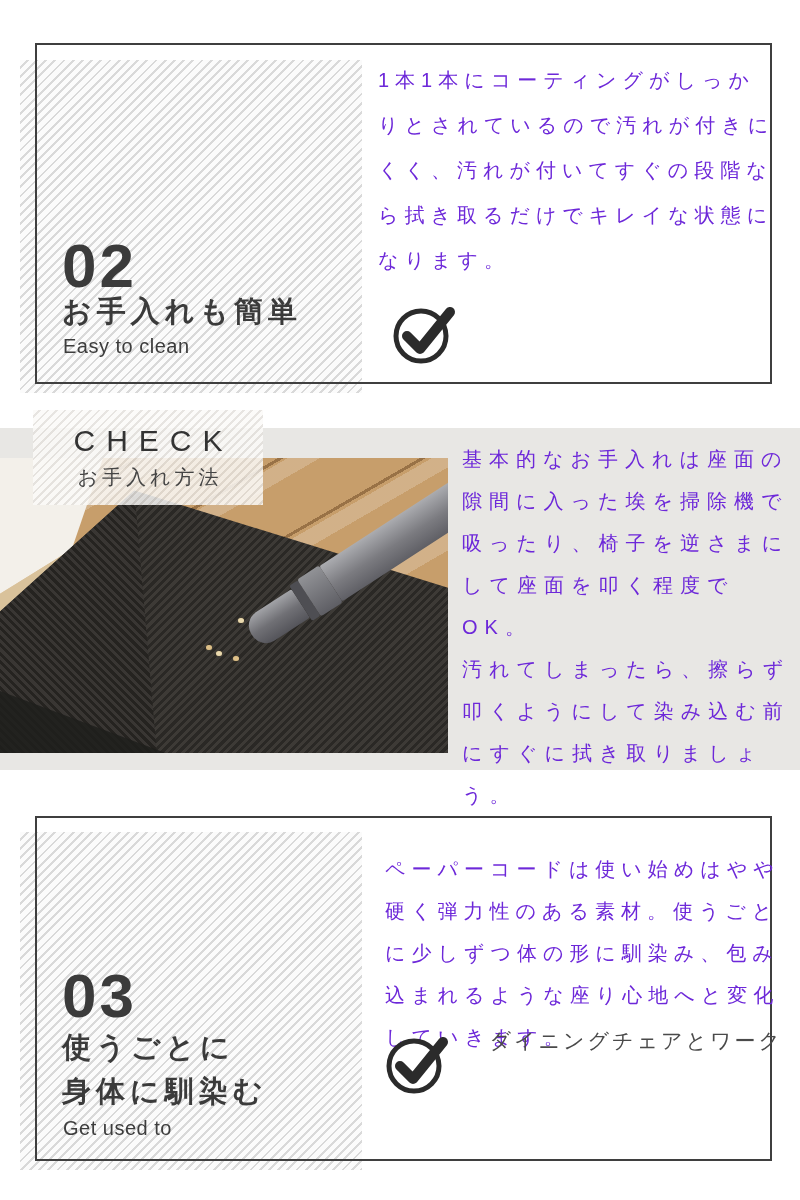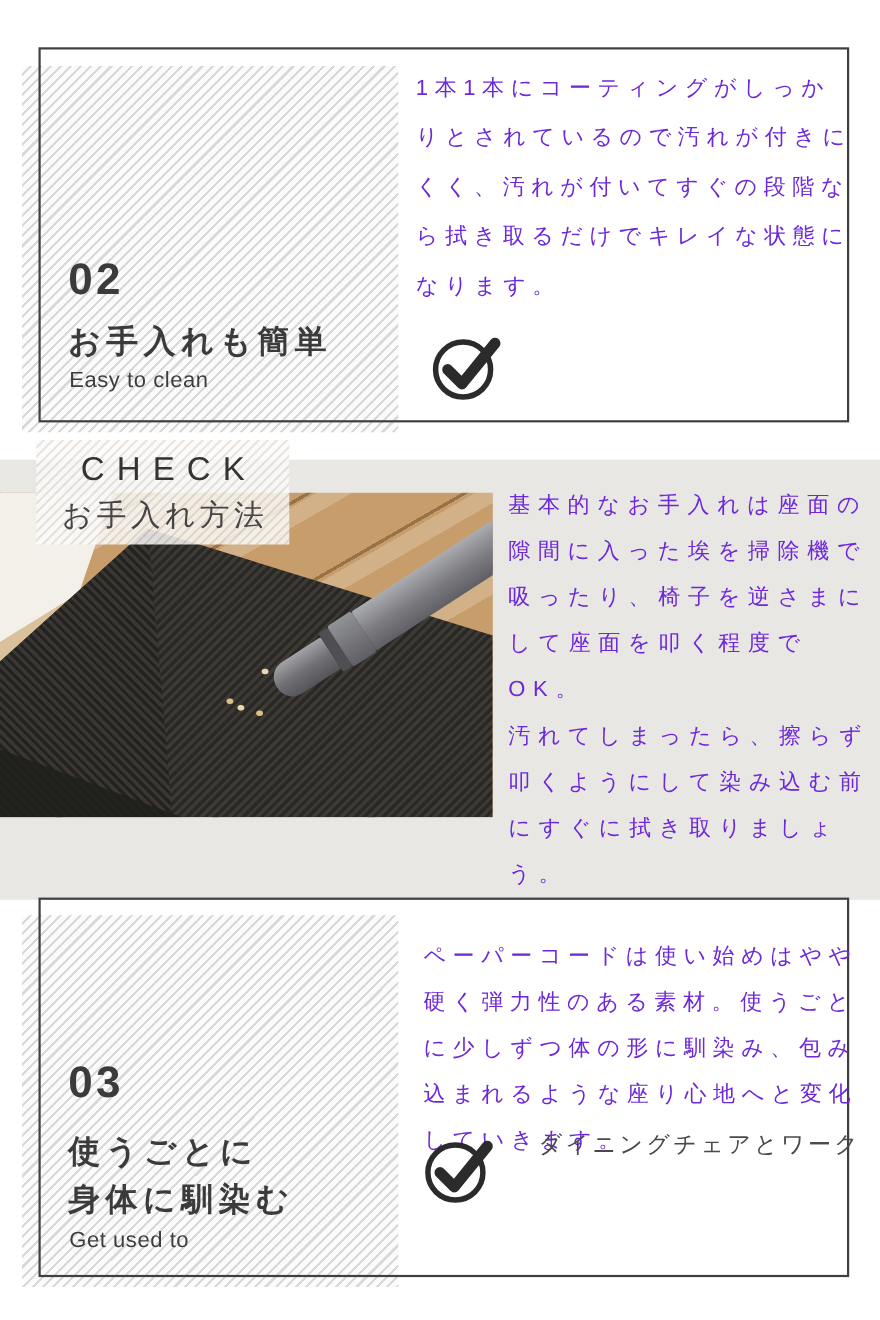--- a/index.html
+++ b/index.html
@@ -15,36 +15,36 @@
   .frame1 { left:35px; top:43px; width:737px; height:341px; }
   .frame3 { left:35px; top:816px; width:737px; height:345px; }
 
   .stripes {
     position:absolute; z-index:1;
     background:repeating-linear-gradient(135deg,#fbfbfb 0 4.5px,#d9d9d9 4.5px 6.5px);
   }
   .stripes1 { left:20px; top:60px;  width:342px; height:333px; }
   .stripes3 { left:20px; top:832px; width:342px; height:338px; }
 
-  .sec-number { position:absolute; z-index:4; font-size:40px; font-weight:700; color:#3b3b3b; letter-spacing:3px; line-height:1.1; }
+  .sec-number { position:absolute; z-index:4; font-size:62px; font-weight:700; color:#3b3b3b; letter-spacing:3px; line-height:1.1; }
   .sec-title  { position:absolute; z-index:4; font-size:29px; font-weight:700; color:#3b3b3b; letter-spacing:5px; line-height:1.2;text-align:center; }
   .sec-sub    { position:absolute; z-index:4; font-size:20px; font-weight:400; color:#3d3d3d; letter-spacing:0.5px; }
 
   .para { position:absolute; z-index:4; white-space:pre-line; color:#6d28d9; }
   .para-02 { left:378px; top:58px;  width:400px; font-size:20px; line-height:45px; letter-spacing:6px; }
   .para-ck { left:462px; top:438px; width:336px; font-size:20px; line-height:42px; letter-spacing:7px; }
   .para-03 { left:385px; top:848px; width:404px; font-size:20px; line-height:42px; letter-spacing:6px; }
 
   .check-row { position:absolute; z-index:4; }
   .check-ic { position:absolute; left:0; top:0; }
   .check-tx { position:absolute; left:68px; top:-8px; width:330px; font-size:21px; line-height:46px; letter-spacing:3px; color:#4a4a4a; white-space:nowrap; }
   .hl { background:#f7e73a; padding:3px 1px; }
 
   
-  .band { position:absolute; left:0; top:418px; width:800px; height:400px; background:#e8e7e4; z-index:0; }
+  .band { position:absolute; left:0; top:428px; width:800px; height:342px; background:#e8e7e4; z-index:0; }
 
   .photo { position:absolute; left:0; top:30px; width:448px; height:295px; overflow:hidden;
     background-color:#c79e6b;
     background-image:
       radial-gradient(circle at 6% 60%, rgba(255,245,225,0.55) 0 40px, rgba(255,245,225,0) 110px),
       repeating-linear-gradient(150deg, rgba(255,255,255,0.20) 0 16px, rgba(255,255,255,0) 16px 72px),
       repeating-linear-gradient(150deg, rgba(0,0,0,0) 0 68px, rgba(128,90,50,0.65) 68px 71px);
   }
   .wall { position:absolute; left:0; top:0; width:448px; height:295px;
     clip-path:polygon(0 0, 23% 0, 16% 31%, 0 46%); background:#f3f0ea; }
@@ -68,21 +68,21 @@
   .vac-ring  { width:10px; height:42px; background:#4e4e53; border-radius:2px; }
   .vac-collar{ width:26px; height:44px; border-radius:3px;
     background:linear-gradient(to bottom,#919296,#5e5e64); }
   .vac-tube  { flex:1; height:42px; border-radius:2px;
     background:linear-gradient(to bottom,#abacb0,#7b7b80 55%,#5f5f65); }
 
   .overlay { position:absolute; left:33px; top:-18px; width:230px; height:95px; z-index:5;
     background:repeating-linear-gradient(135deg, rgba(251,250,248,0.85) 0 4px, rgba(227,224,220,0.85) 4px 6px);
     display:flex; flex-direction:column; align-items:center; justify-content:center; }
   .ov-title { font-size:30px; font-weight:500; letter-spacing:11px; color:#333333; text-indent:11px; }
-  .ov-sub   { font-size:27px; letter-spacing:4px; color:#454545; margin-top:6px; text-indent:4px; }
+  .ov-sub   { font-size:20px; letter-spacing:4px; color:#454545; margin-top:6px; text-indent:4px; }
 </style>
 </head>
 <body>
 
 <div class="frame frame1"></div>
 <div class="stripes stripes1"></div>
 
 <div class="sec-number" style="left:62px; top:232px;">02</div>
 <div class="sec-title" style="left:62px; top:294px;">お手入れも簡単</div>
 <div class="sec-sub" style="left:63px; top:335px;">Easy to clean</div>

